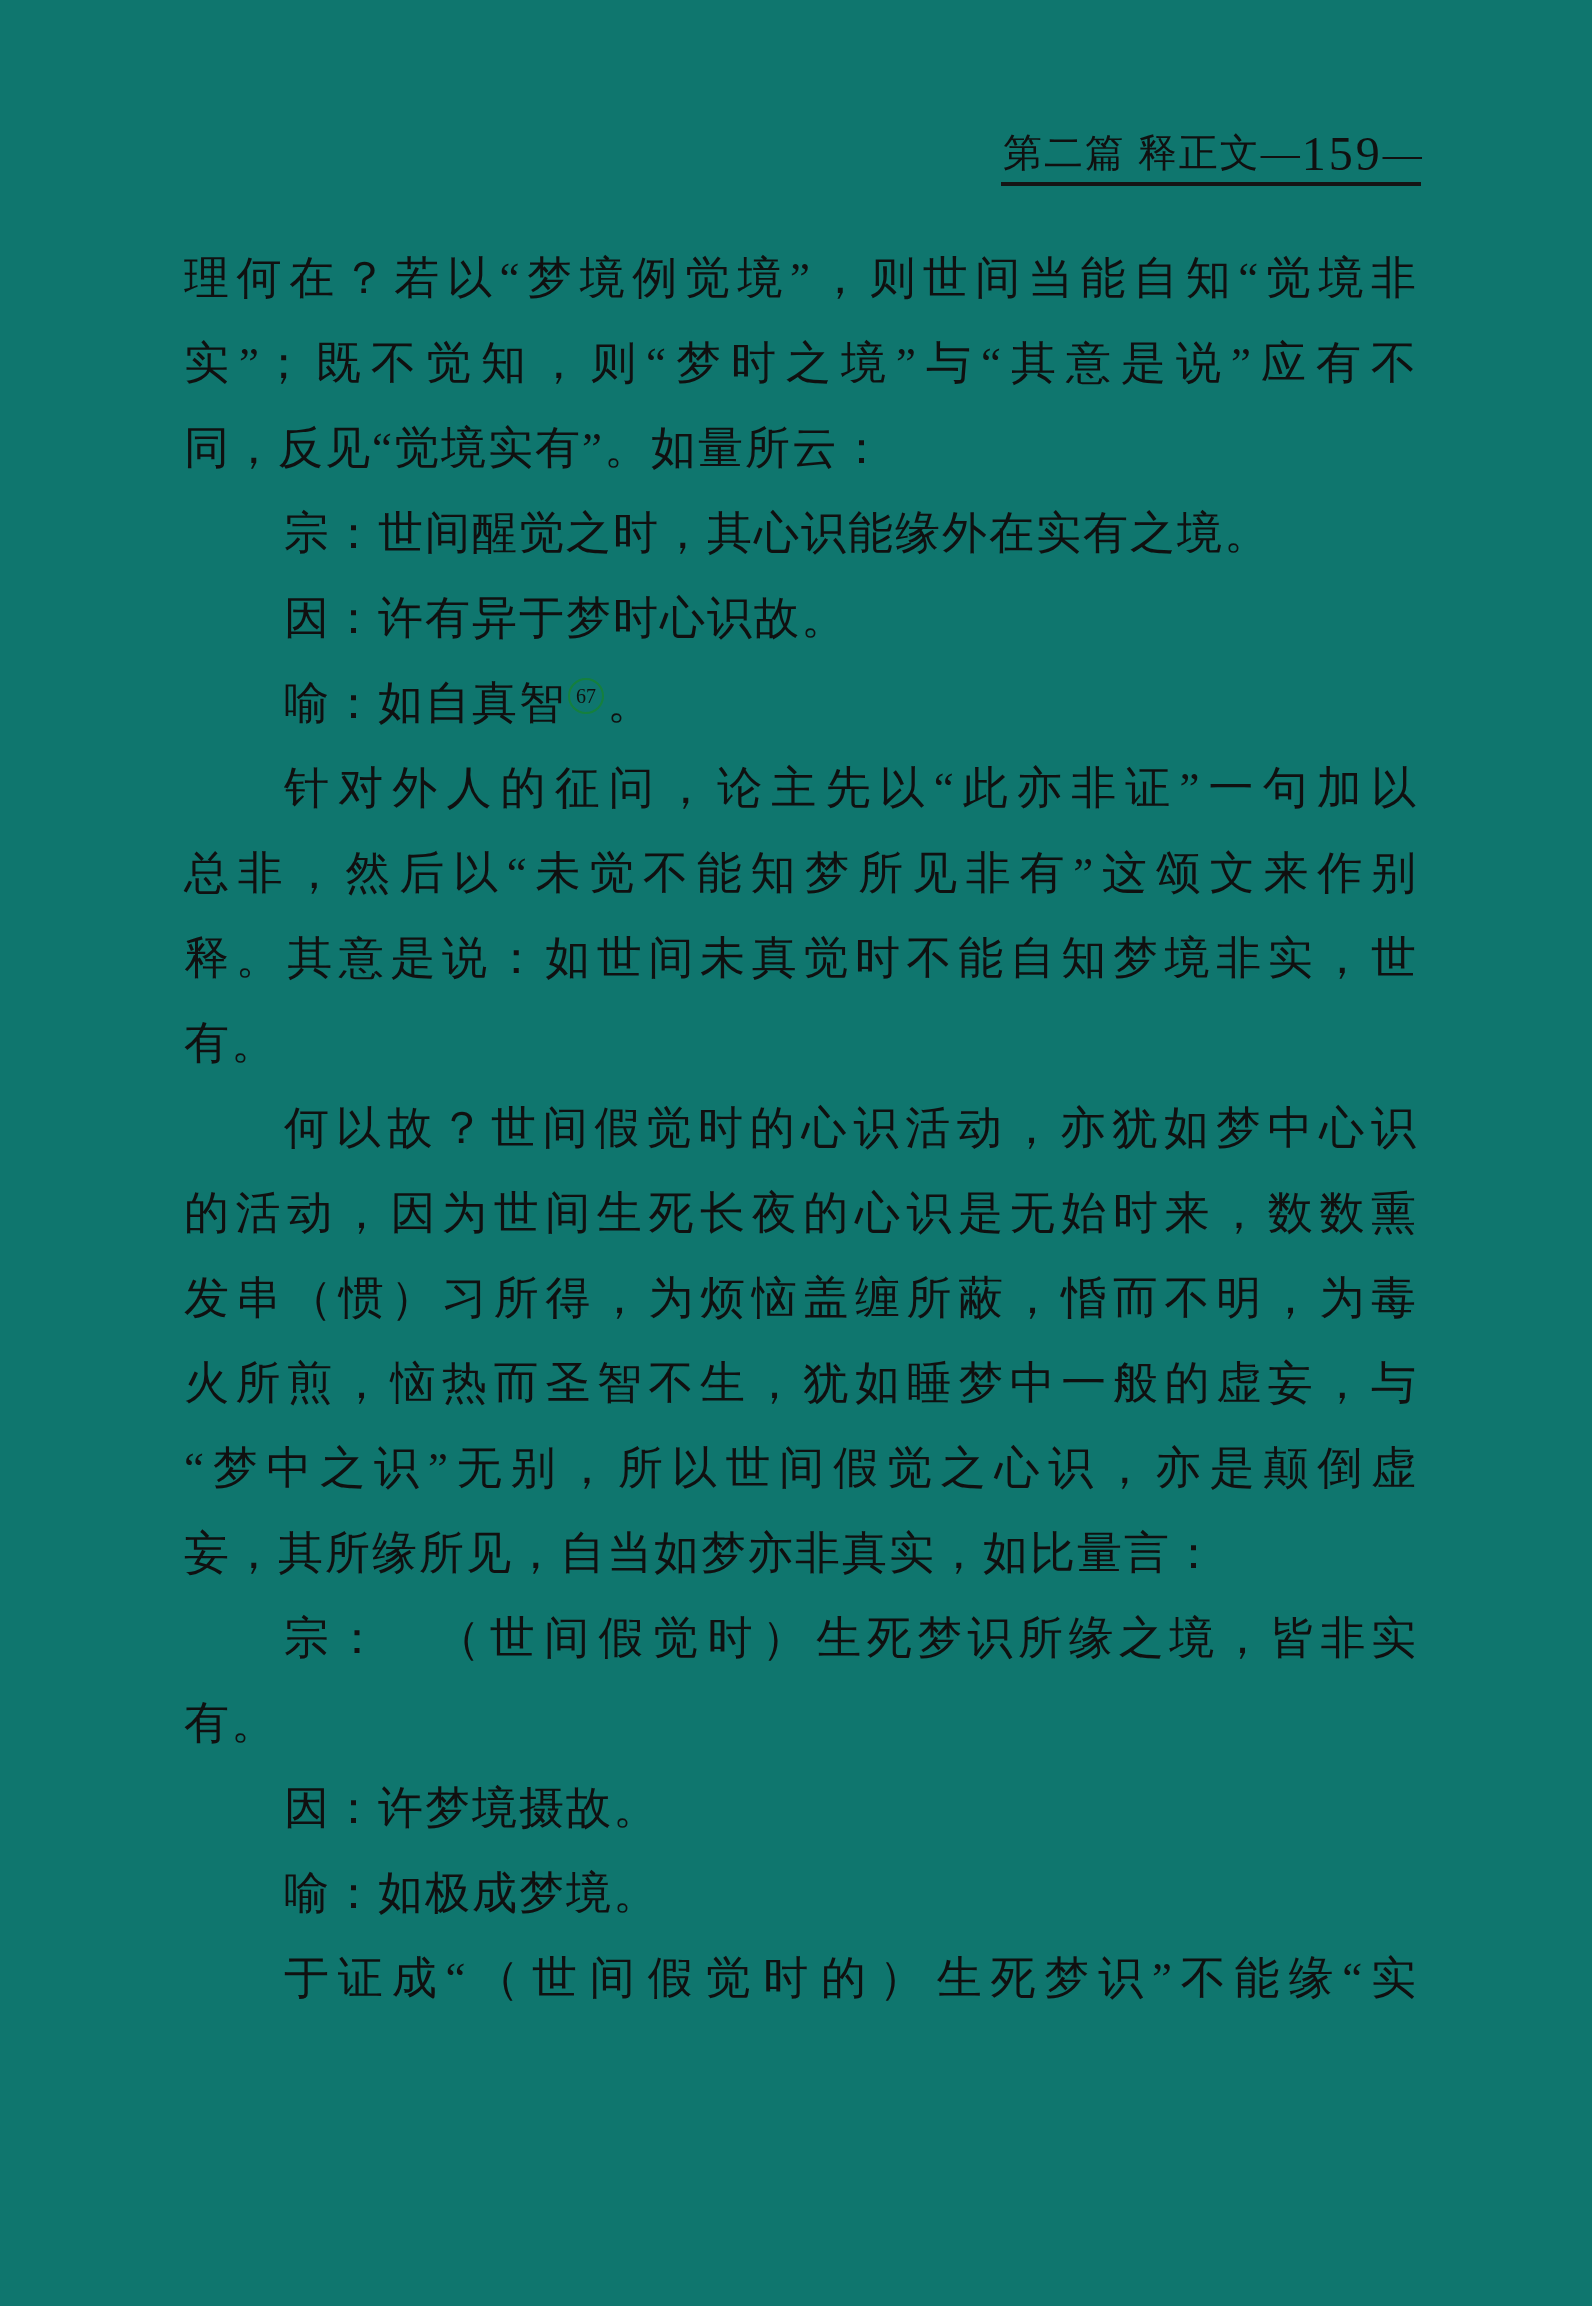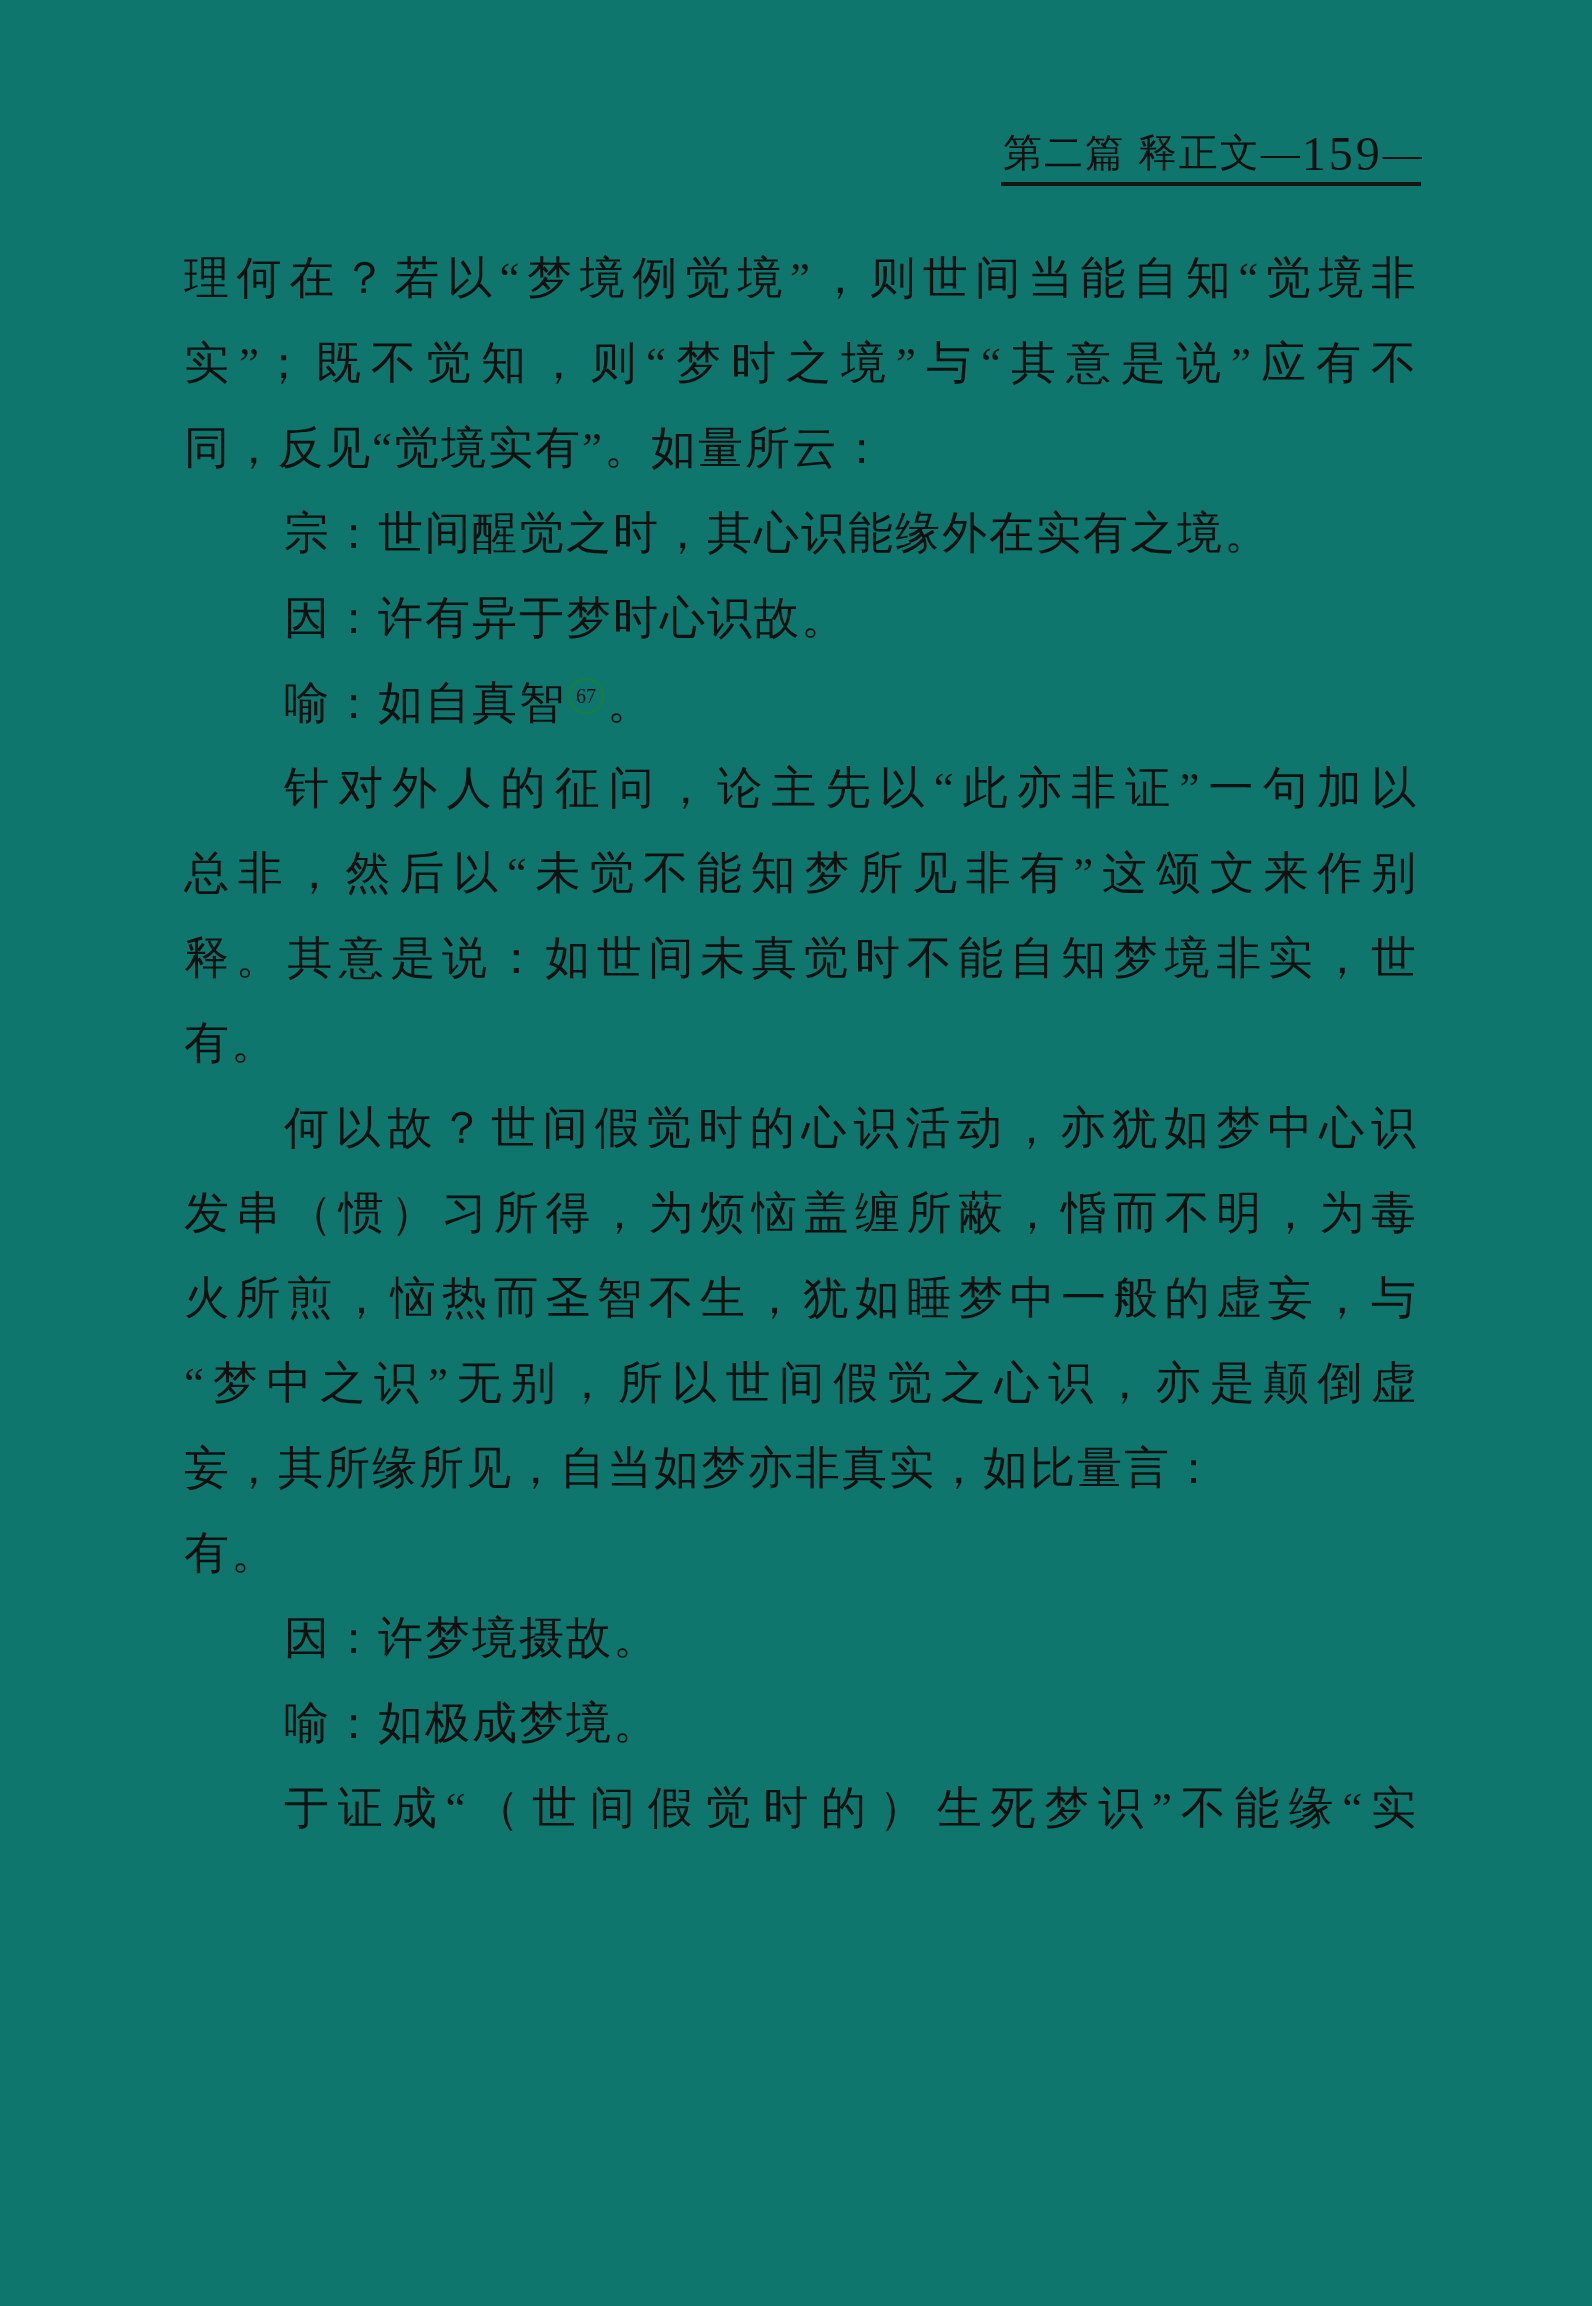--- a/index.html
+++ b/index.html
@@ -70,24 +70,26 @@
       <div class="line just"><span>实”；既不觉知，则“梦时之境”与“其意是说”应有不</span></div>
       <div class="line"><span>同，反见“觉境实有”。如量所云：</span></div>
       <div class="line ind"><span>宗：世间醒觉之时，其心识能缘外在实有之境。</span></div>
       <div class="line ind"><span>因：许有异于梦时心识故。</span></div>
       <div class="line ind"><span>喻：如自真智</span><span class="sup">67</span><span>。</span></div>
       <div class="line just ind"><span>针对外人的征问，论主先以“此亦非证”一句加以</span></div>
       <div class="line just"><span>总非，然后以“未觉不能知梦所见非有”这颂文来作别</span></div>
       <div class="line just"><span>释。其意是说：如世间未真觉时不能自知梦境非实，世</span></div>
       <div class="line"><span>有。</span></div>
       <div class="line just ind"><span>何以故？世间假觉时的心识活动，亦犹如梦中心识</span></div>
+      <div class="line just"><span>的活动，因为世间生死长夜的心识是无始时来，数数熏</span></div>
       <div class="line just"><span>发串（惯）习所得，为烦恼盖缠所蔽，惛而不明，为毒</span></div>
       <div class="line just"><span>火所煎，恼热而圣智不生，犹如睡梦中一般的虚妄，与</span></div>
       <div class="line just"><span>“梦中之识”无别，所以世间假觉之心识，亦是颠倒虚</span></div>
       <div class="line"><span>妄，其所缘所见，自当如梦亦非真实，如比量言：</span></div>
+      <div class="line just ind"><span>宗：　</span><span class="k">（世间假觉时）</span><span>生死梦识所缘之境，皆非实</span></div>
       <div class="line"><span>有。</span></div>
       <div class="line ind"><span>因：许梦境摄故。</span></div>
       <div class="line ind"><span>喻：如极成梦境。</span></div>
       <div class="line just ind"><span>于证成“</span><span class="k">（世间假觉时的）</span><span>生死梦识”不能缘“实</span></div>
     </div>
 
 </div>
 
 
 </body></html>

